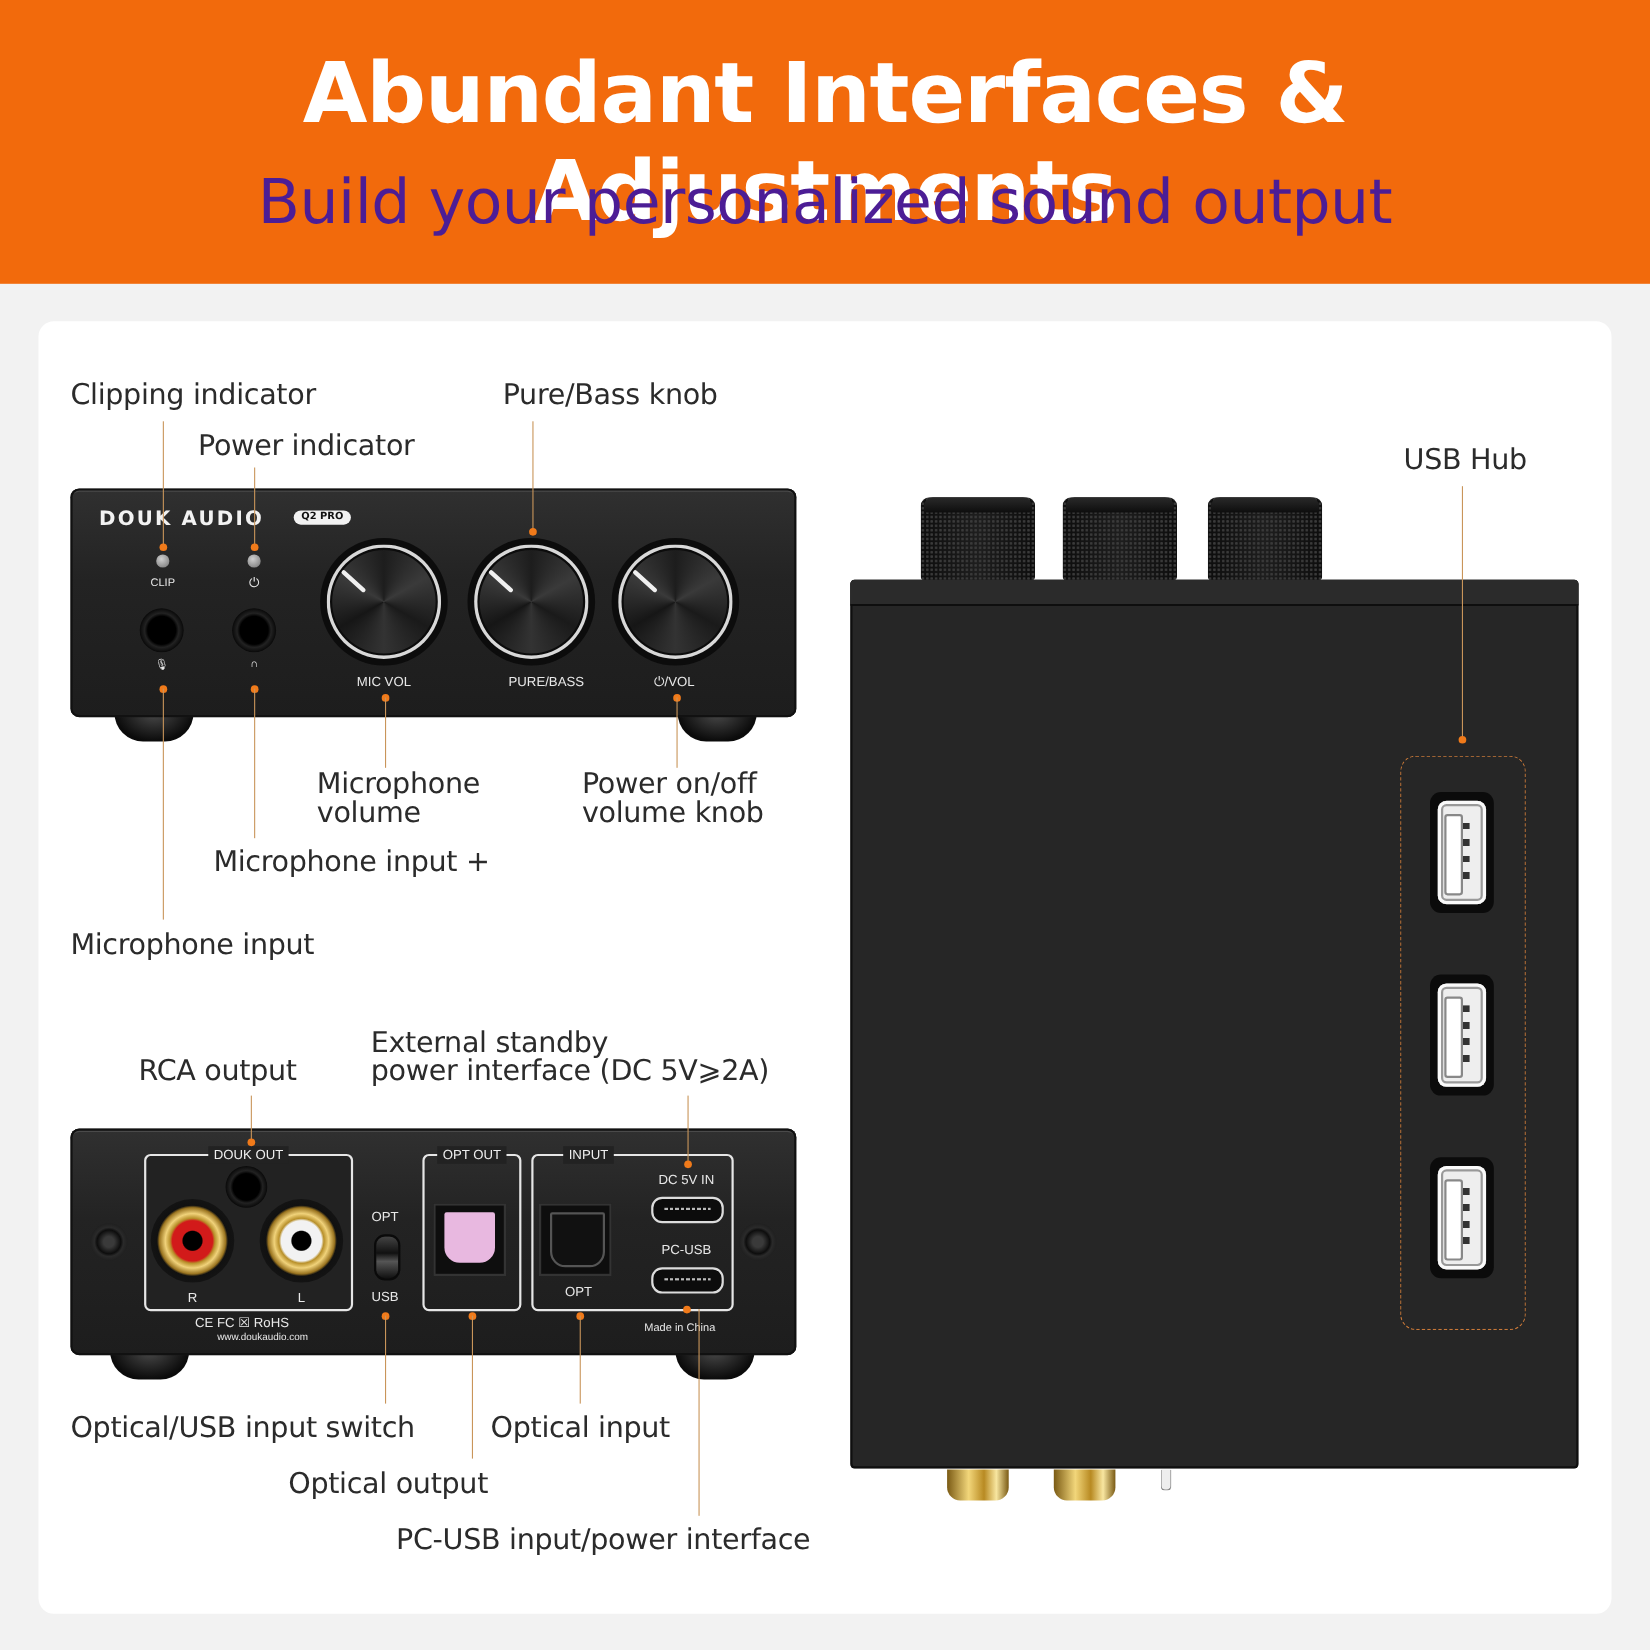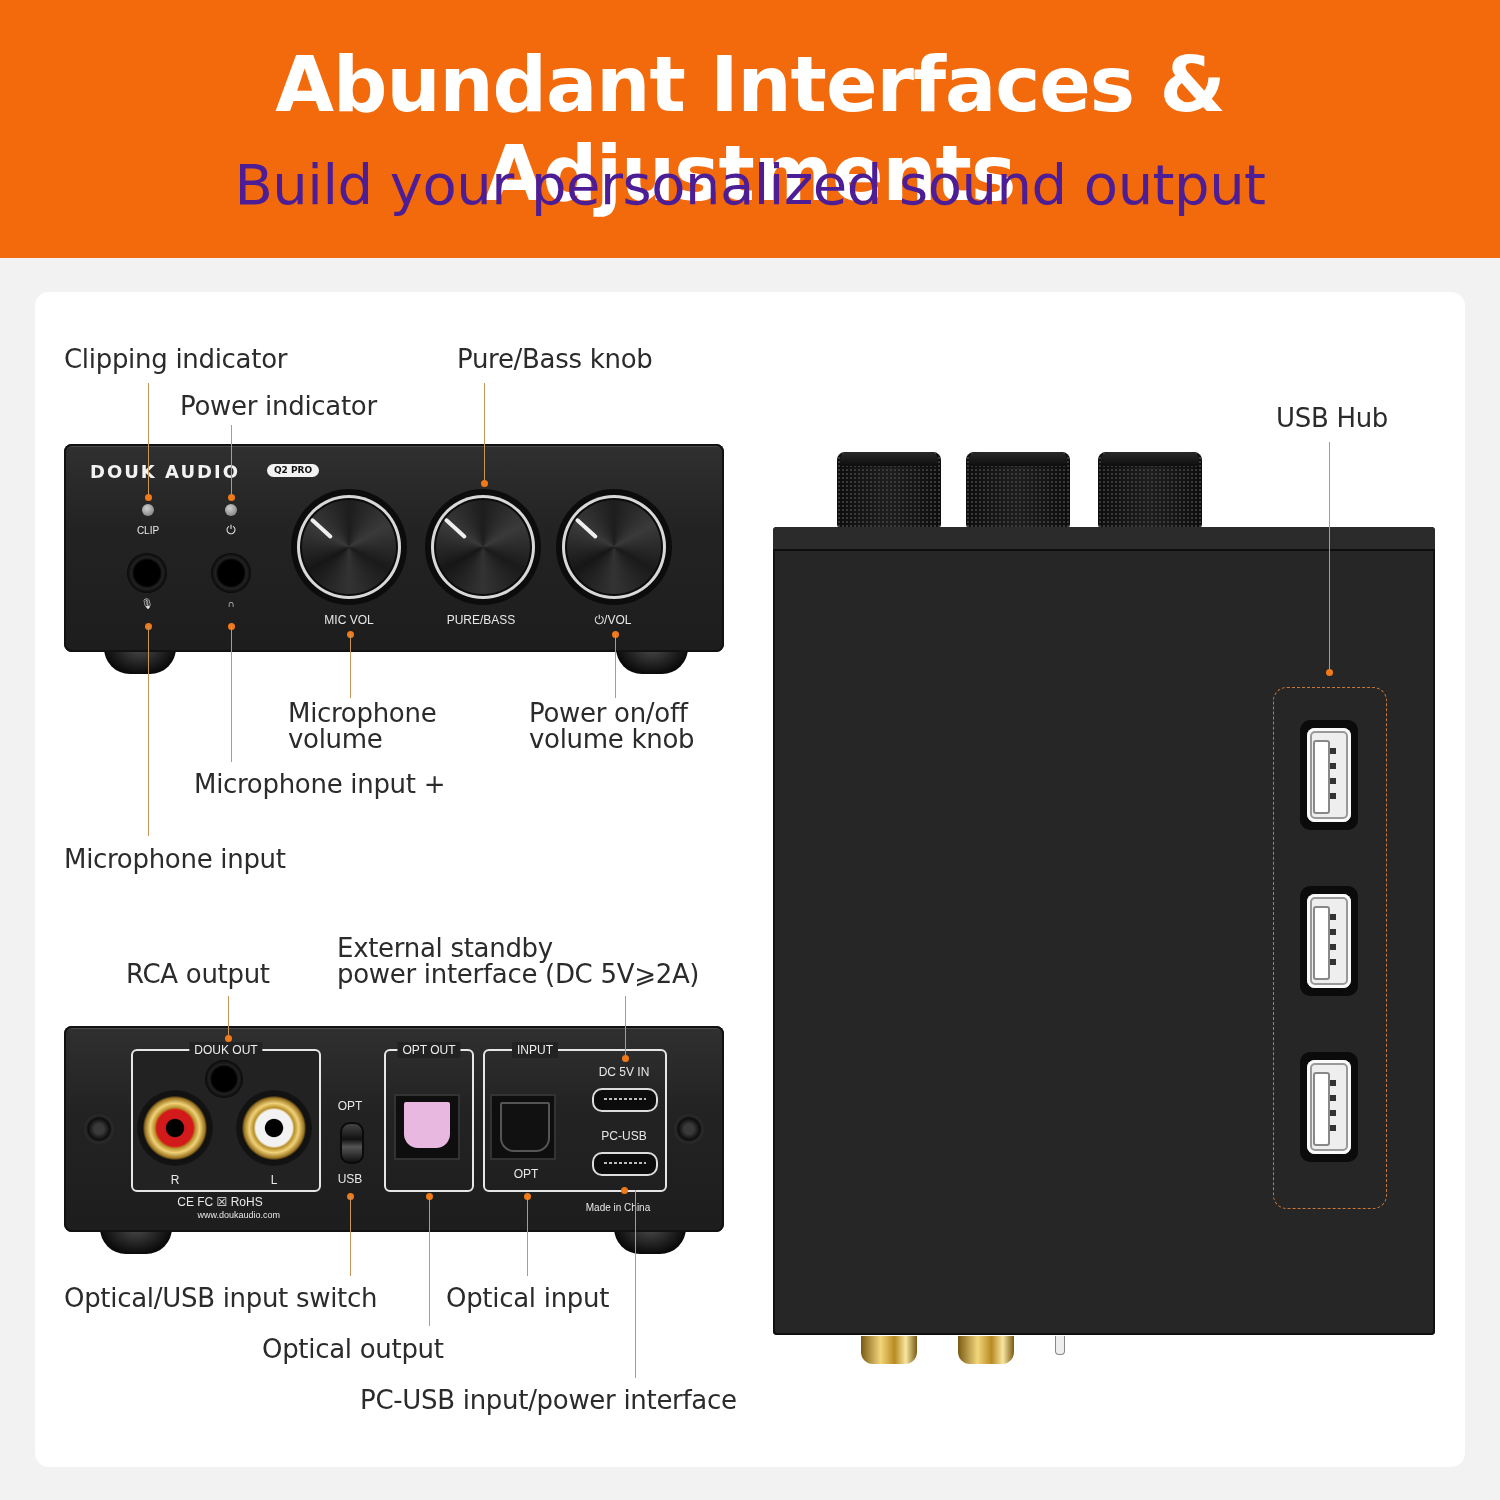--- a/index.html
+++ b/index.html
@@ -203,21 +203,21 @@
 <div class="knob" style="left:291px; top:489px;">
   <div class="face"></div>
   <div class="pointer"></div>
 </div>
 <div class="tiny tiny-md" style="left:299px; top:613px; width:100px;">MIC VOL</div>
 
 <div class="knob" style="left:425px; top:489px;">
   <div class="face"></div>
   <div class="pointer"></div>
 </div>
-<div class="tiny tiny-md" style="left:431px; top:613px; width:100px;">PURE/BASS</div>
+<div class="tiny tiny-md" style="left:431px; top:613px; width:100px;text-align:right;">PURE/BASS</div>
 
 <div class="knob" style="left:556px; top:489px;">
   <div class="face"></div>
   <div class="pointer"></div>
 </div>
 <div class="tiny tiny-md" style="left:563px; top:613px; width:100px;">⏻/VOL</div>
 
 <div class="label" style="left:64px; top:346px;">Clipping indicator</div>
 <div class="leader" style="left:148px; top:383px; height:114px;"></div>
 <div class="dot" style="left:148px; top:497px;"></div>

